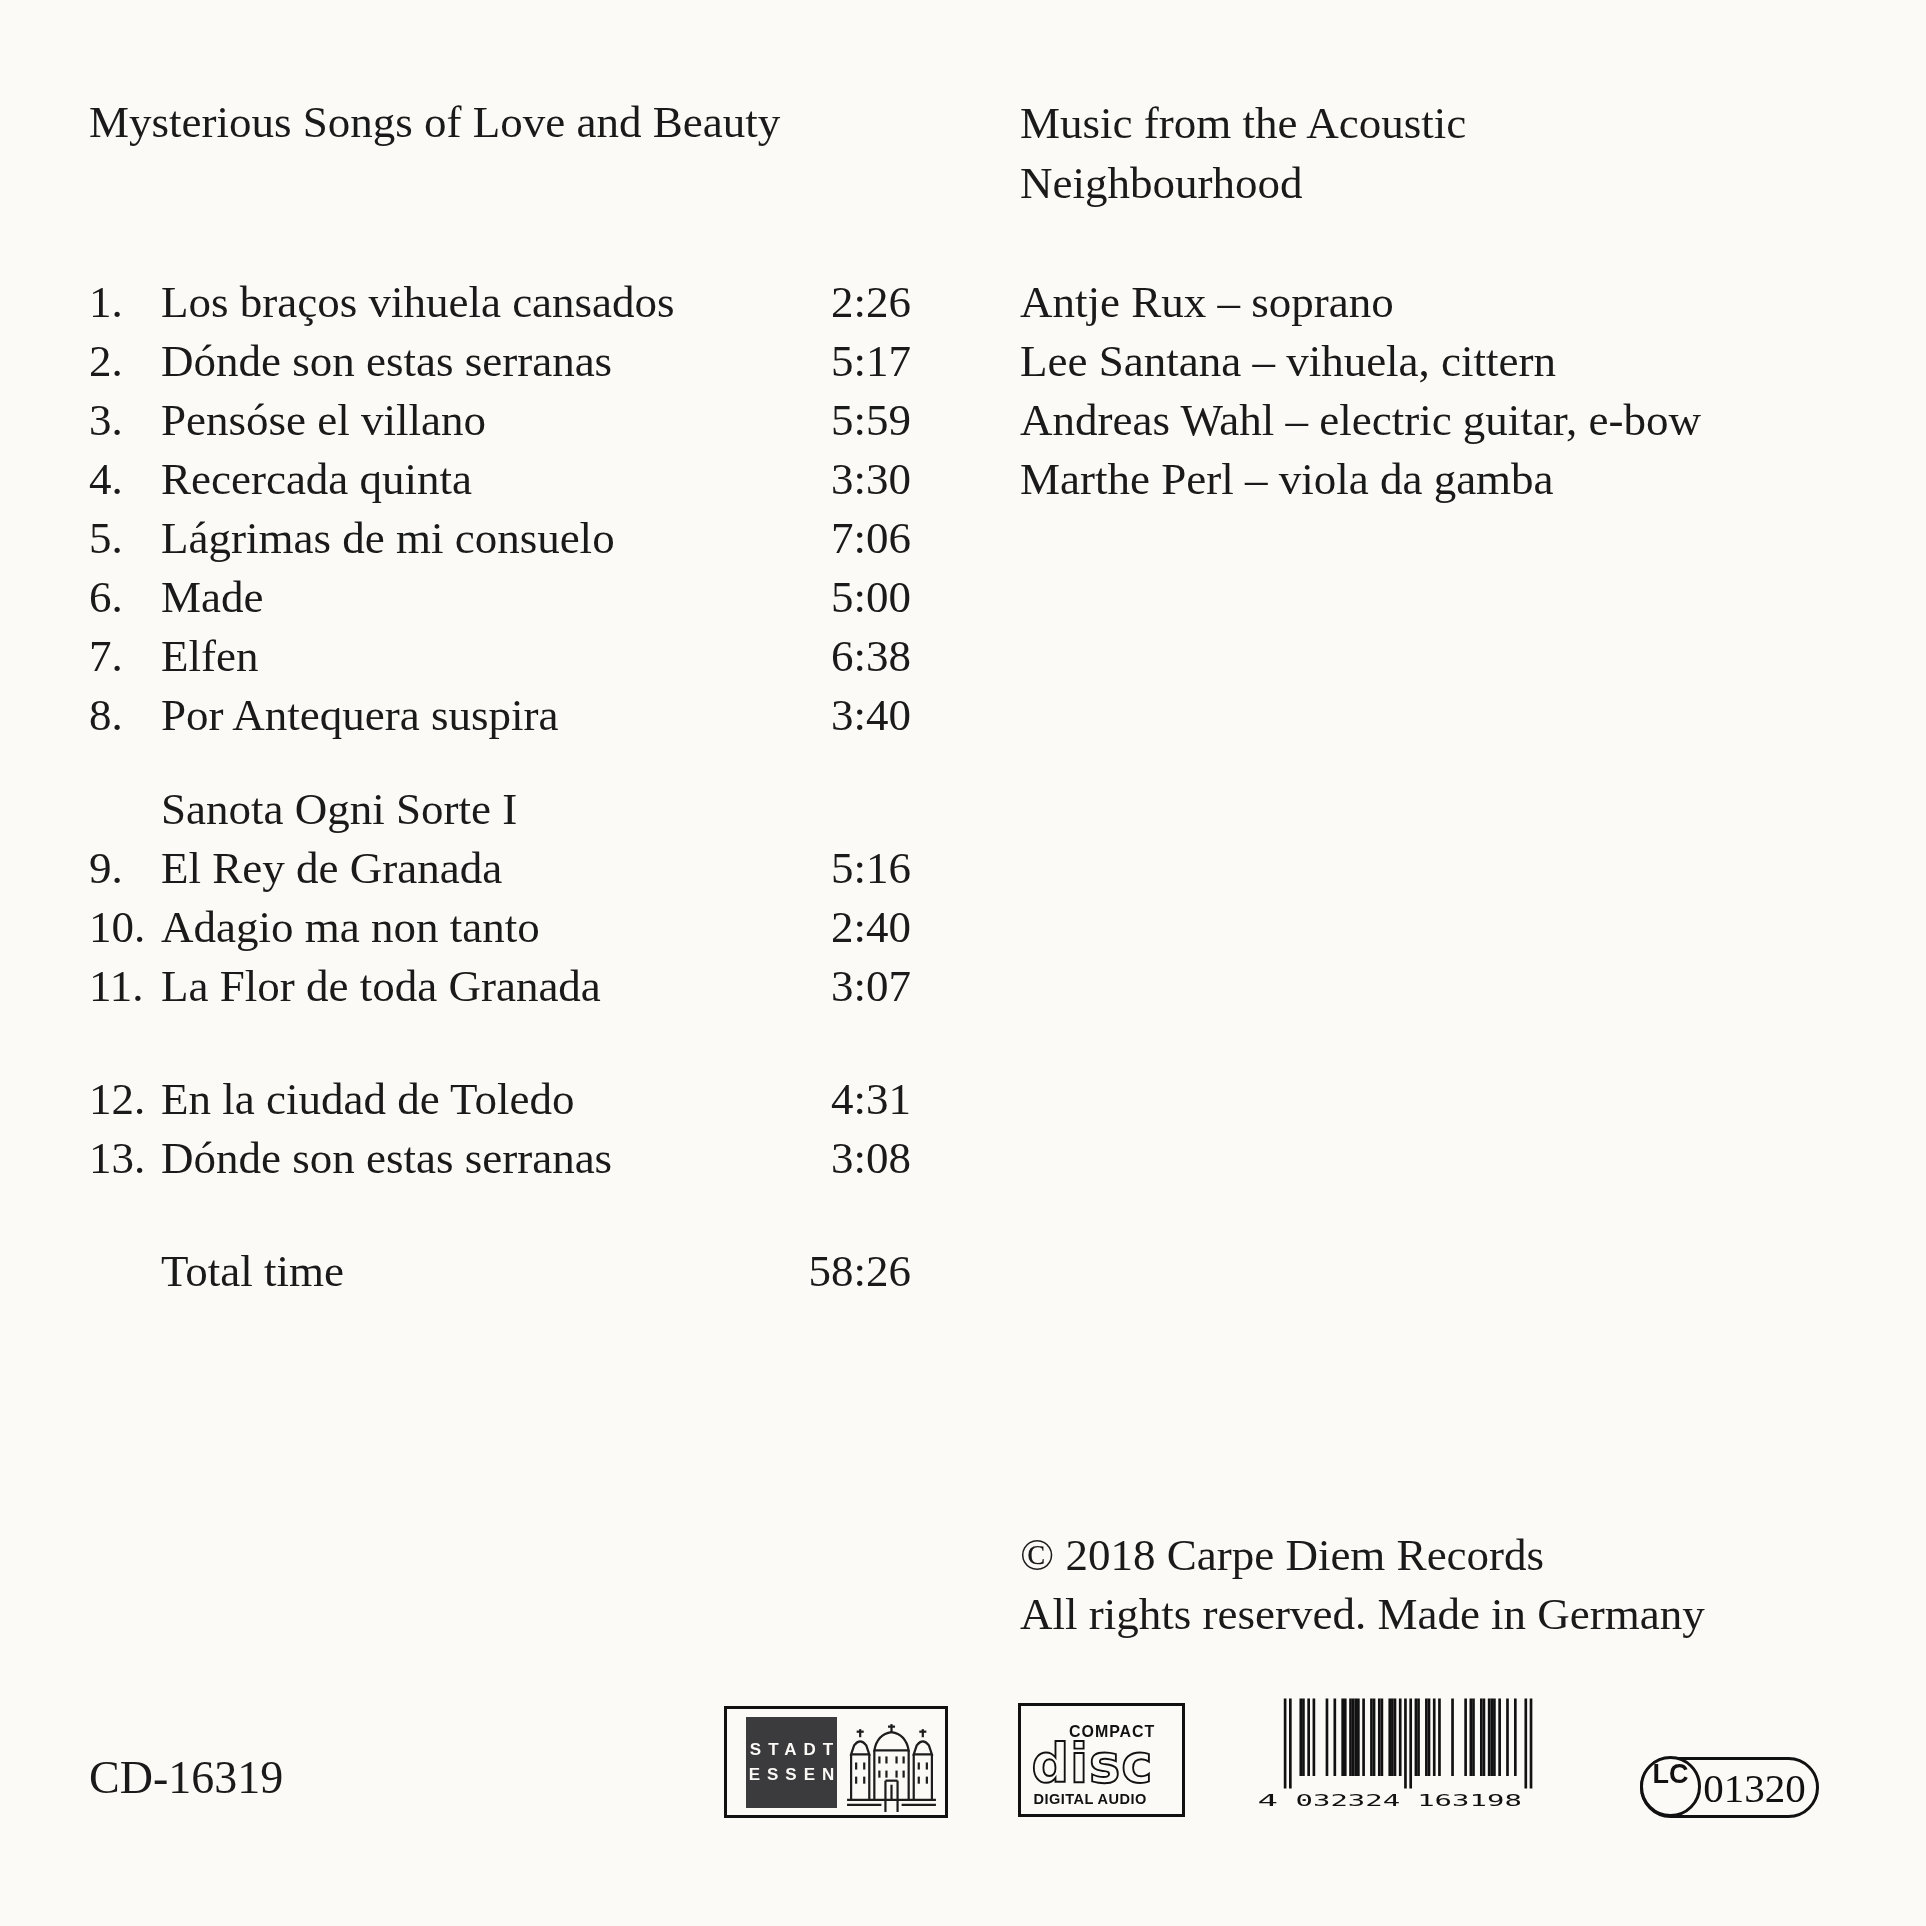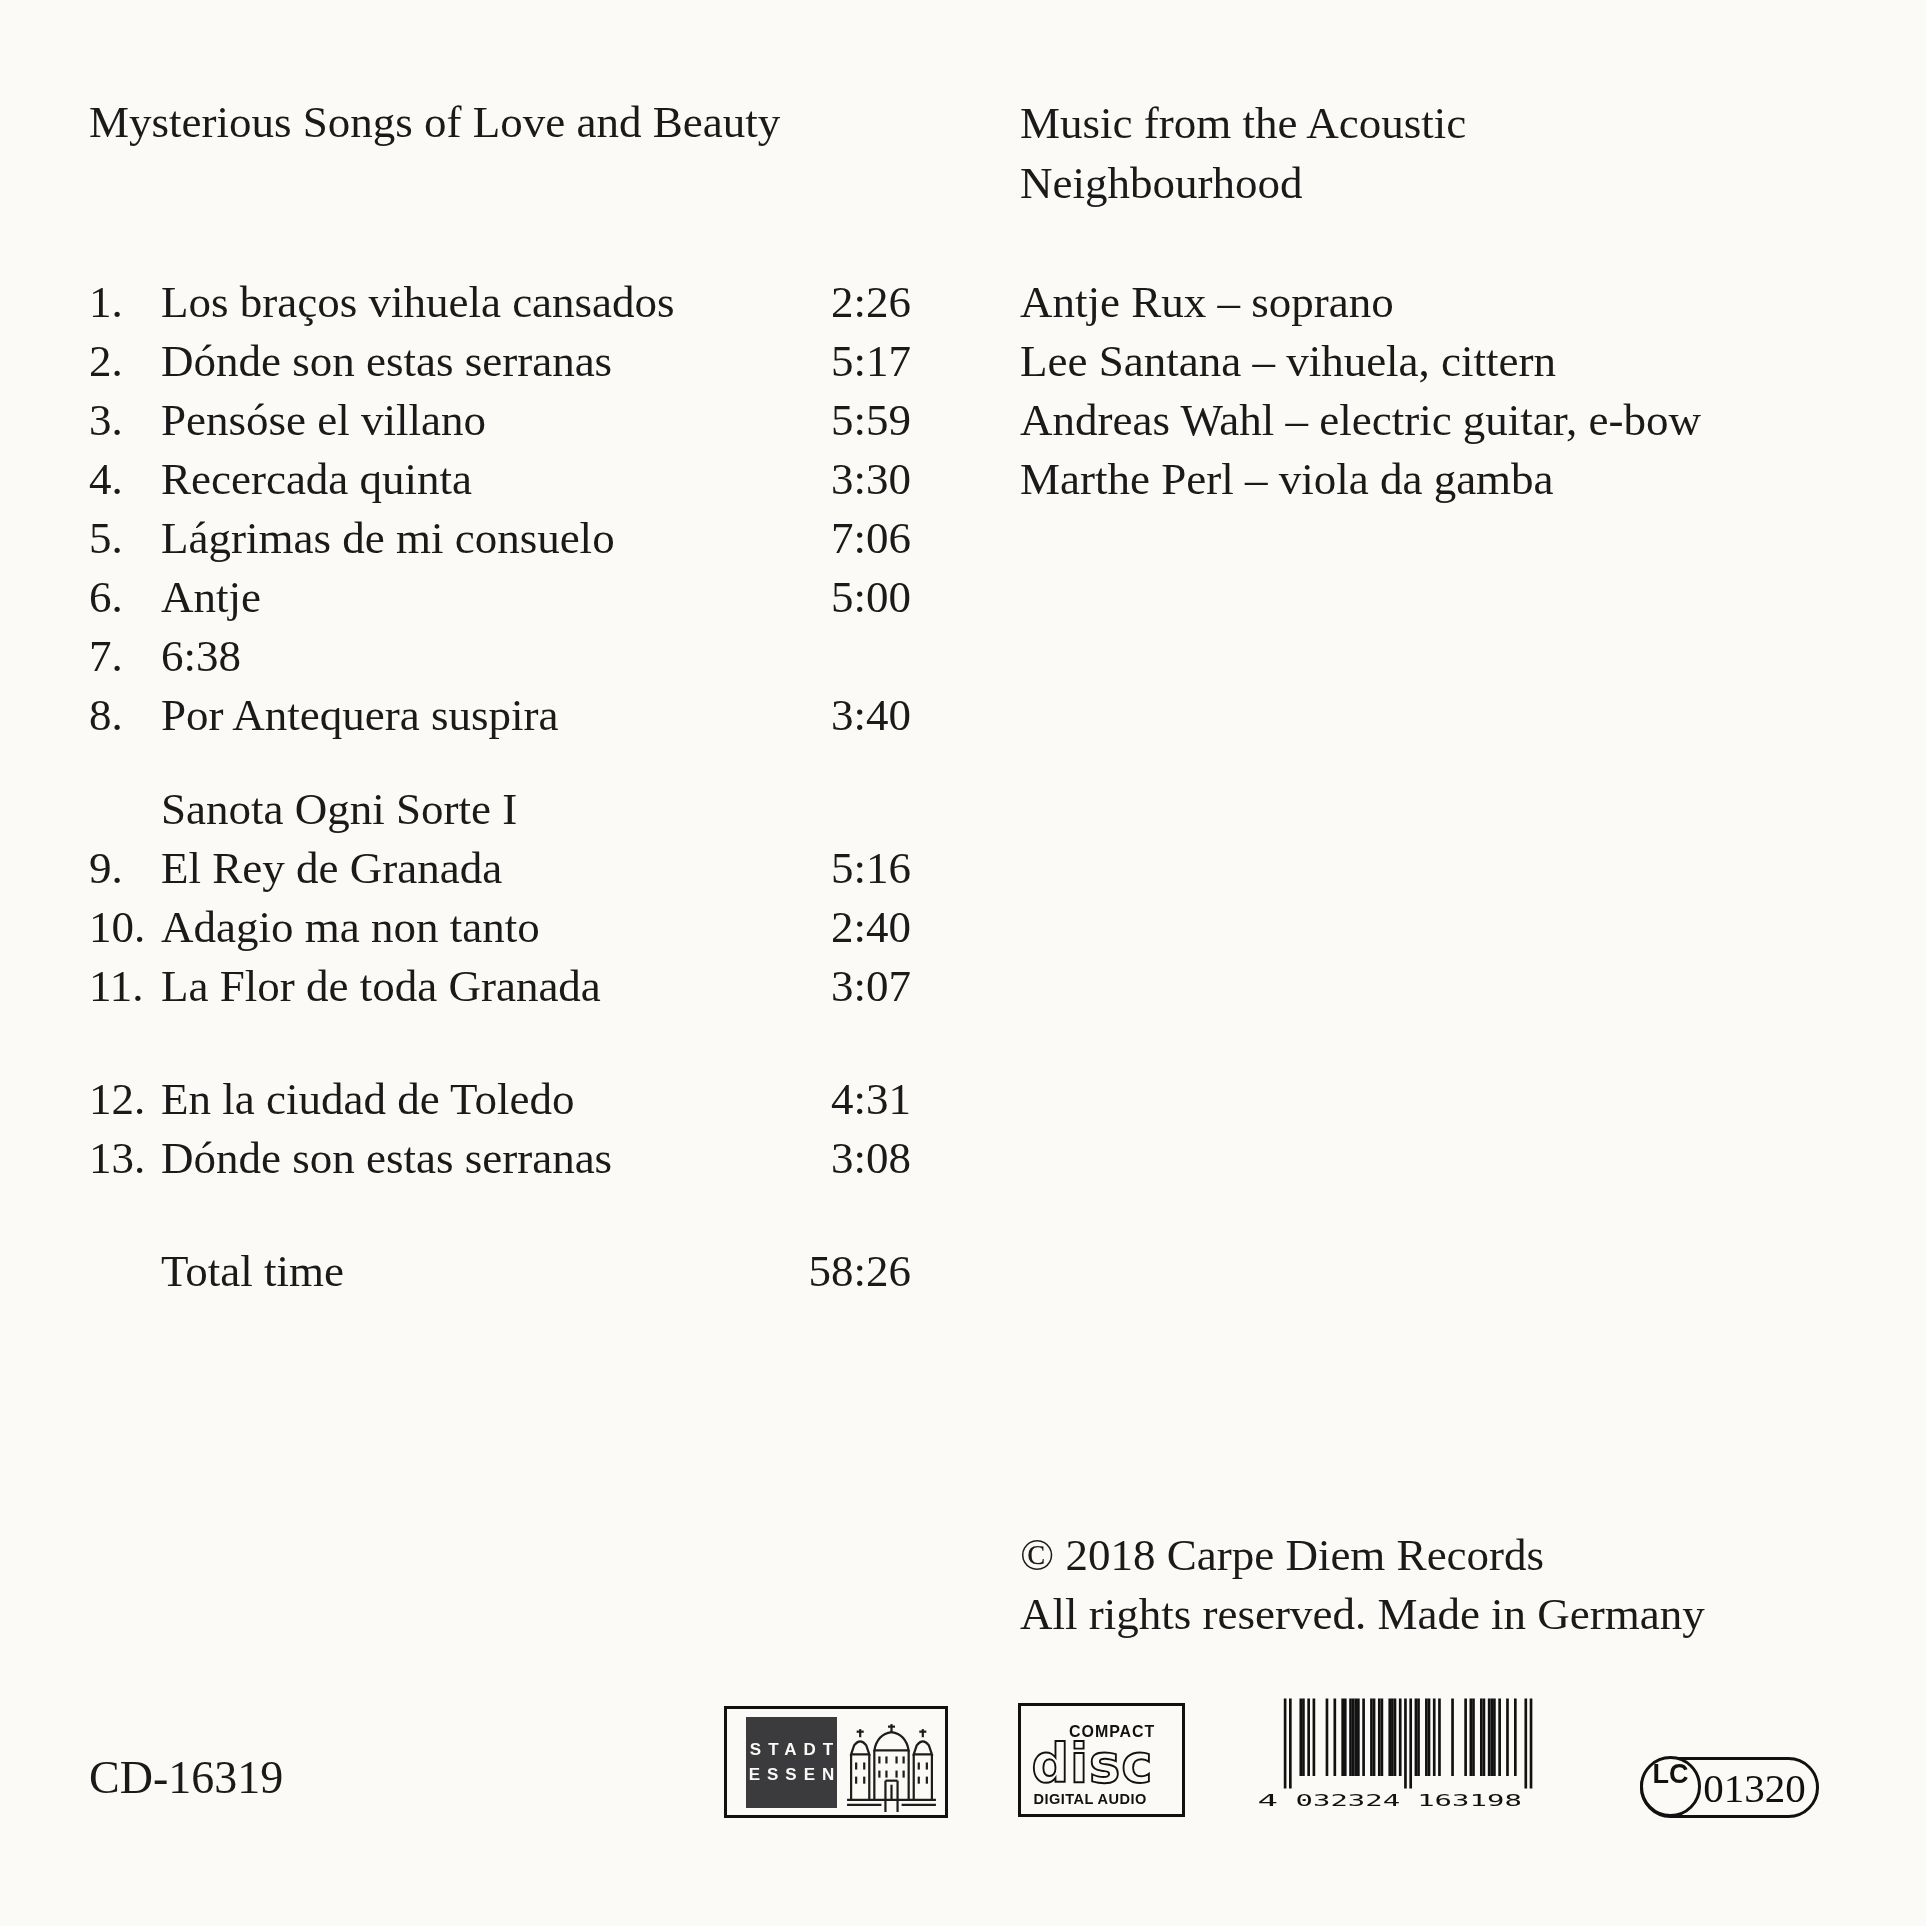--- a/index.html
+++ b/index.html
@@ -100,25 +100,26 @@
           <span class="t-title">Recercada quinta</span>
           <span class="t-time">3:30</span>
         </div>
         <div class="track-row">
           <span class="t-num">5.</span>
           <span class="t-title">Lágrimas de mi consuelo</span>
           <span class="t-time">7:06</span>
         </div>
         <div class="track-row">
           <span class="t-num">6.</span>
-          <span class="t-title">Antje</span>
+          <span class="t-title">Made</span>
           <span class="t-time">5:00</span>
         </div>
         <div class="track-row">
           <span class="t-num">7.</span>
+          <span class="t-title">Elfen</span>
           <span class="t-time">6:38</span>
         </div>
         <div class="track-row">
           <span class="t-num">8.</span>
           <span class="t-title">Por Antequera suspira</span>
           <span class="t-time">3:40</span>
         </div>
       </div>
       <div class="sec-gap-small">
         <div class="section-header">Sanota Ogni Sorte I</div>

